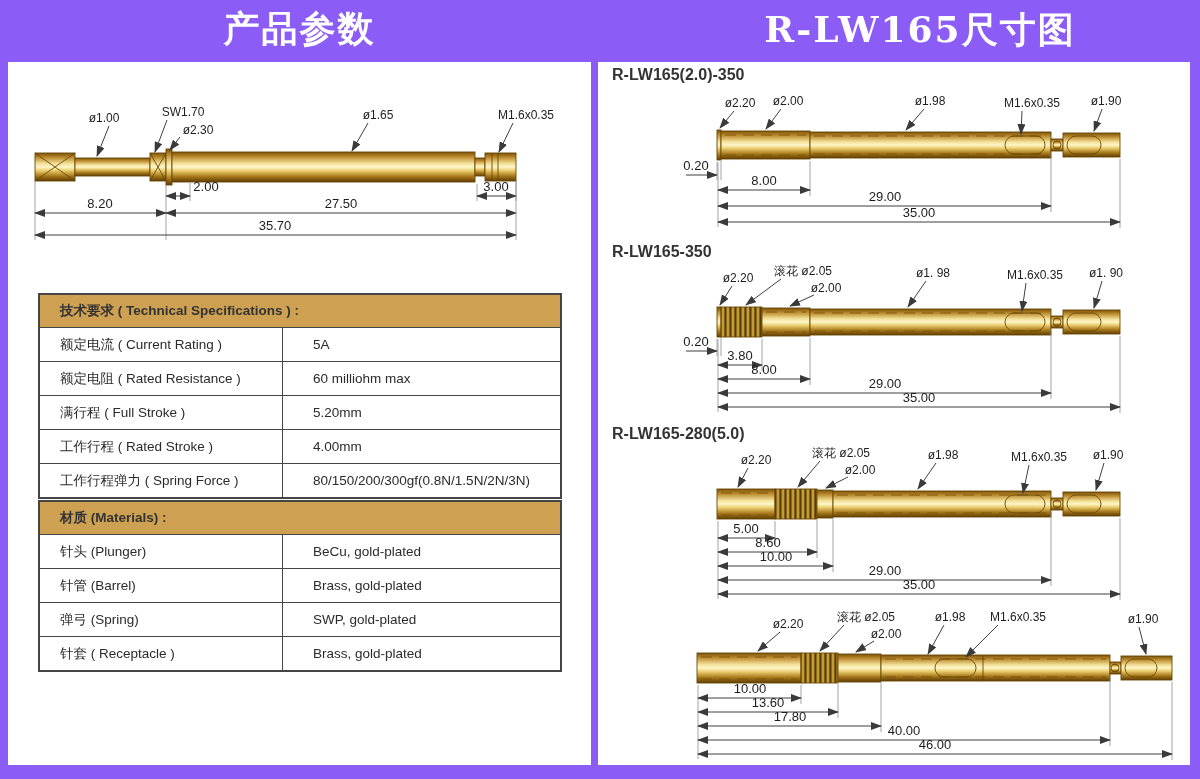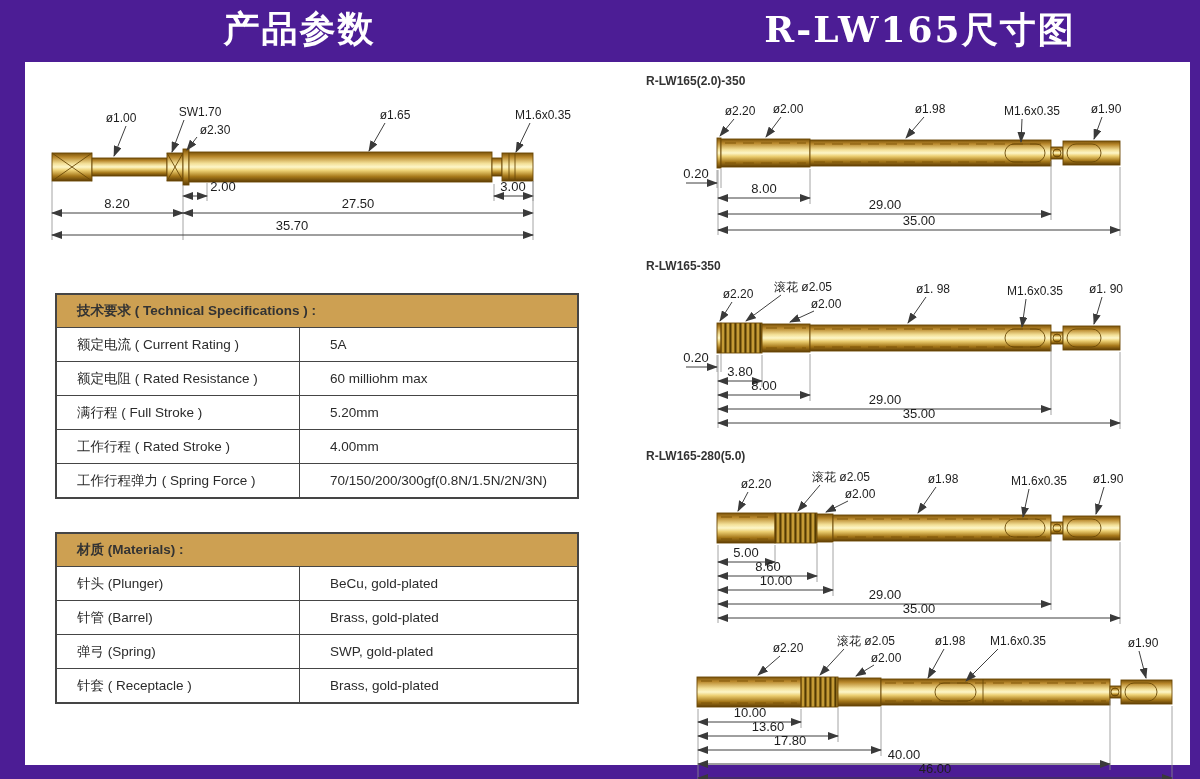--- a/index.html
+++ b/index.html
@@ -1,35 +1,35 @@
 <!DOCTYPE html>
 <html><head>
 <meta charset="utf-8">
 <style>
   html,body{margin:0;padding:0;background:#0f71b8;font-family:"Liberation Sans",sans-serif;}
-  #stage{position:relative;width:1200px;height:779px;background:#4c1d95;overflow:hidden;}
+  #stage{position:relative;width:1200px;height:779px;background:#8b5cf6;overflow:hidden;}
   .panel{position:absolute;top:62px;height:703px;background:#ffffff;}
-  #left-panel{left:25px;width:583px;}
+  #left-panel{left:8px;width:583px;}
   #right-panel{left:598px;width:592px;}
   .hdr-title{position:absolute;top:0;height:58px;line-height:58px;text-align:center;
     color:#ffffff;font-weight:bold;font-size:36px;letter-spacing:2px;}
   #hdr-left{left:8px;width:583px;font-family:"Liberation Sans",sans-serif;}
   #hdr-right{left:624px;width:592px;font-family:"DejaVu Serif",serif;}
   
   table.spec{border-collapse:collapse;margin-left:30px;width:524px;font-size:13.5px;color:#2b2b2b;
     border:2px solid #454545;}
   table.spec td{border:1px solid #454545;height:33px;padding:0;}
   table.spec td.lab{width:222px;padding-left:20px;}
   table.spec td.val{padding-left:30px;}
   table.spec tr.head td{background:#cda052;height:32px;padding-left:20px;font-weight:bold;color:#333;}
   #spec-table{margin-top:38px;border-radius:24px;}
-  #materials-table{margin-top:33px;}
+  #materials-table{margin-top:1px;}
   
   .blk{position:relative;}
-  .model{font-weight:bold;font-size:12px;color:#333;padding:12px 0 0 14px;height:17px;margin-left:34px;}
+  .model{font-weight:bold;font-size:16px;color:#333;padding:4px 0 0 14px;height:17px;}
   
   svg text{font-family:"Liberation Sans",sans-serif;}
   .body{fill:url(#gold);stroke:#6a4806;stroke-width:0.9;}
   .knu{fill:url(#kn);stroke:#6a4806;stroke-width:0.9;}
   .oline{fill:none;stroke:#6a4806;stroke-width:0.9;}
   .xline{stroke:#6a4806;stroke-width:0.9;}
   .hid{stroke:#7c5408;stroke-width:0.9;stroke-dasharray:11 7;}
   .dl{stroke:#3f3f3f;stroke-width:1;}
   .ext{stroke:#8d8d8d;stroke-width:0.8;}
   .ldr{stroke:#3f3f3f;stroke-width:1;fill:none;}
@@ -129,21 +129,21 @@
         <tr>
           <td class="lab">满行程 ( Full Stroke )</td>
           <td class="val">5.20mm</td>
         </tr>
         <tr>
           <td class="lab">工作行程 ( Rated Stroke )</td>
           <td class="val">4.00mm</td>
         </tr>
         <tr>
           <td class="lab">工作行程弹力 ( Spring Force )</td>
-          <td class="val">70/150/200/300gf(0.8N/1.5N/2N/3N)</td>
+          <td class="val">80/150/200/300gf(0.8N/1.5N/2N/3N)</td>
         </tr>
       </tbody>
     </table>
 
     <table class="spec" id="materials-table">
       <tbody>
         <tr class="head">
           <td colspan="2">材质 (Materials) :</td>
         </tr>
         <tr>

